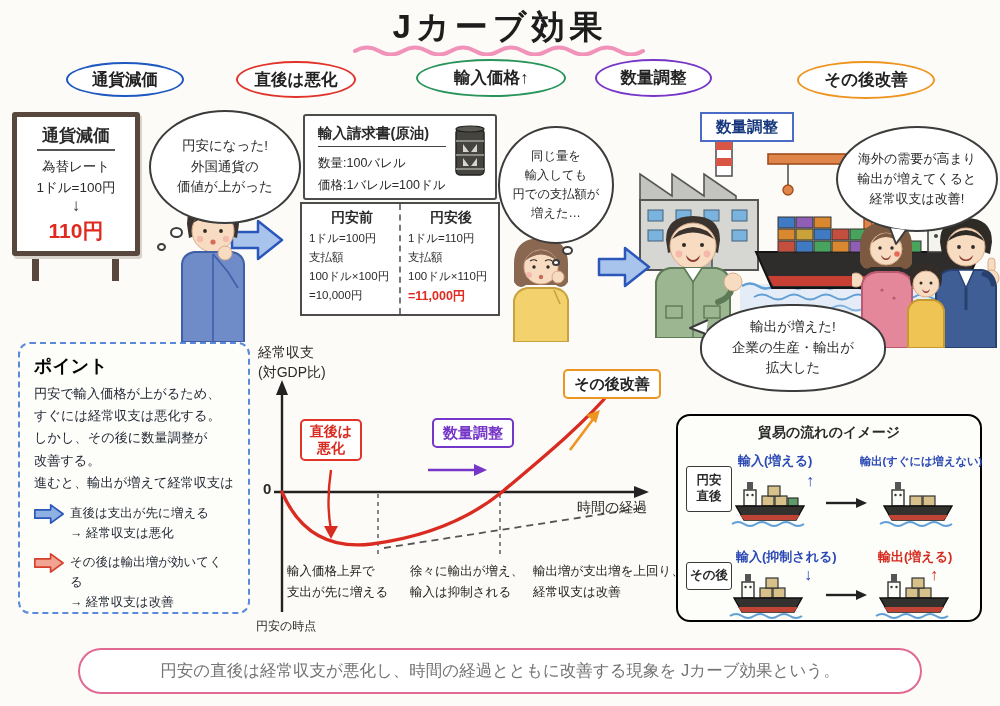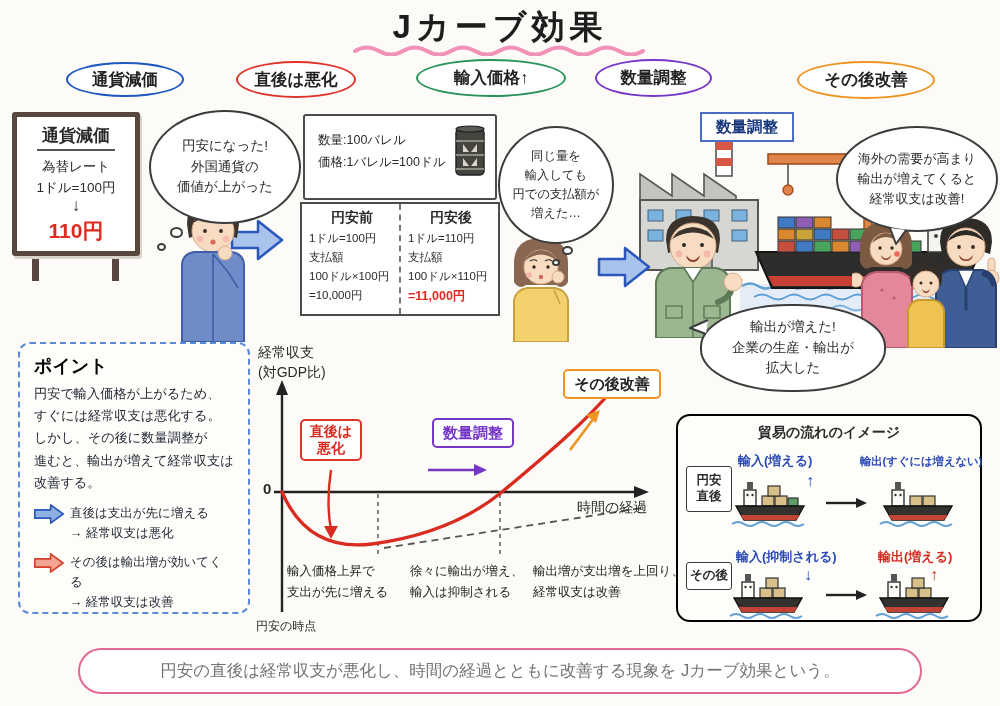--- a/index.html
+++ b/index.html
@@ -87,20 +87,21 @@
     <circle cx="53" cy="61" r="7" fill="#f8dcc2" stroke="#d8ab8a" stroke-width="1"></circle>
   </svg>
 
   <svg class="abs" style="left:230px;top:217px;" width="54" height="46" viewBox="0 0 54 46">
     <polygon points="2,15 28,15 28,4 52,23 28,42 28,31 2,31" fill="#a9c4ec" stroke="#2b57ba" stroke-width="2.5" stroke-linejoin="round"></polygon>
   </svg>
 
   <div class="card" style="left:303px;top:114px;width:194px;height:86px;border-radius:3px;z-index:5;">
     <div style="display:flex;justify-content:space-between;padding:8px 8px 0 13px;">
       <div>
+        <div style="font-size:14.5px;font-weight:700;border-bottom:1.6px solid #444;padding-bottom:3px;white-space:nowrap;">輸入請求書(原油)</div>
         <div style="font-size:12.5px;margin-top:8px;white-space:nowrap;">数量:100バレル</div>
         <div style="font-size:12.5px;margin-top:5px;white-space:nowrap;">価格:1バレル=100ドル</div>
       </div>
       <svg width="34" height="56" viewBox="0 0 34 56">
         <rect x="3" y="5" width="28" height="46" rx="4" fill="#45443f" stroke="#222" stroke-width="1.5"></rect>
         <line x1="3" y1="17" x2="31" y2="17" stroke="#8d8c84" stroke-width="2"></line>
         <line x1="3" y1="31" x2="31" y2="31" stroke="#8d8c84" stroke-width="2"></line>
         <line x1="3" y1="45" x2="31" y2="45" stroke="#8d8c84" stroke-width="2"></line>
         <polygon points="10,20 16,28 10,28" fill="#d8d6cc"></polygon>
           <polygon points="24,20 18,28 24,28" fill="#d8d6cc"></polygon>
@@ -295,22 +296,22 @@
   </div>
   <svg class="abs" style="left:688px;top:316px;z-index:7;" width="22" height="20">
     <path d="M20 4 L2 12 L18 18" fill="#fff" stroke="#3c3c3c" stroke-width="2" stroke-linejoin="round"></path>
   </svg>
 
   <div class="abs" style="left:18px;top:342px;width:232px;height:272px;border:2px dashed #5a8ad8;border-radius:12px;padding:10px 14px;background:#fdfdfa;">
     <div style="color:#000000;font-size:18px;font-weight:700;margin-bottom:5px;">ポイント</div>
     <div class="ptxt">円安で輸入価格が上がるため、</div>
     <div class="ptxt">すぐには経常収支は悪化する。</div>
     <div class="ptxt">しかし、その後に数量調整が</div>
+    <div class="ptxt">改善する。</div>
     <div class="ptxt">進むと、輸出が増えて経常収支は</div>
-    <div class="ptxt">改善する。</div>
     <div class="pitem">
       <svg width="30" height="22" viewBox="0 0 36 26">
         <polygon points="1,8 20,8 20,2 35,13 20,24 20,18 1,18" fill="#8fb0e2" stroke="#2b57ba" stroke-width="2" stroke-linejoin="round"></polygon>
       </svg>
       <div class="txt">
         <div>直後は支出が先に増える</div>
         <div>→ 経常収支は悪化</div>
       </div>
     </div>
     <div class="pitem">

